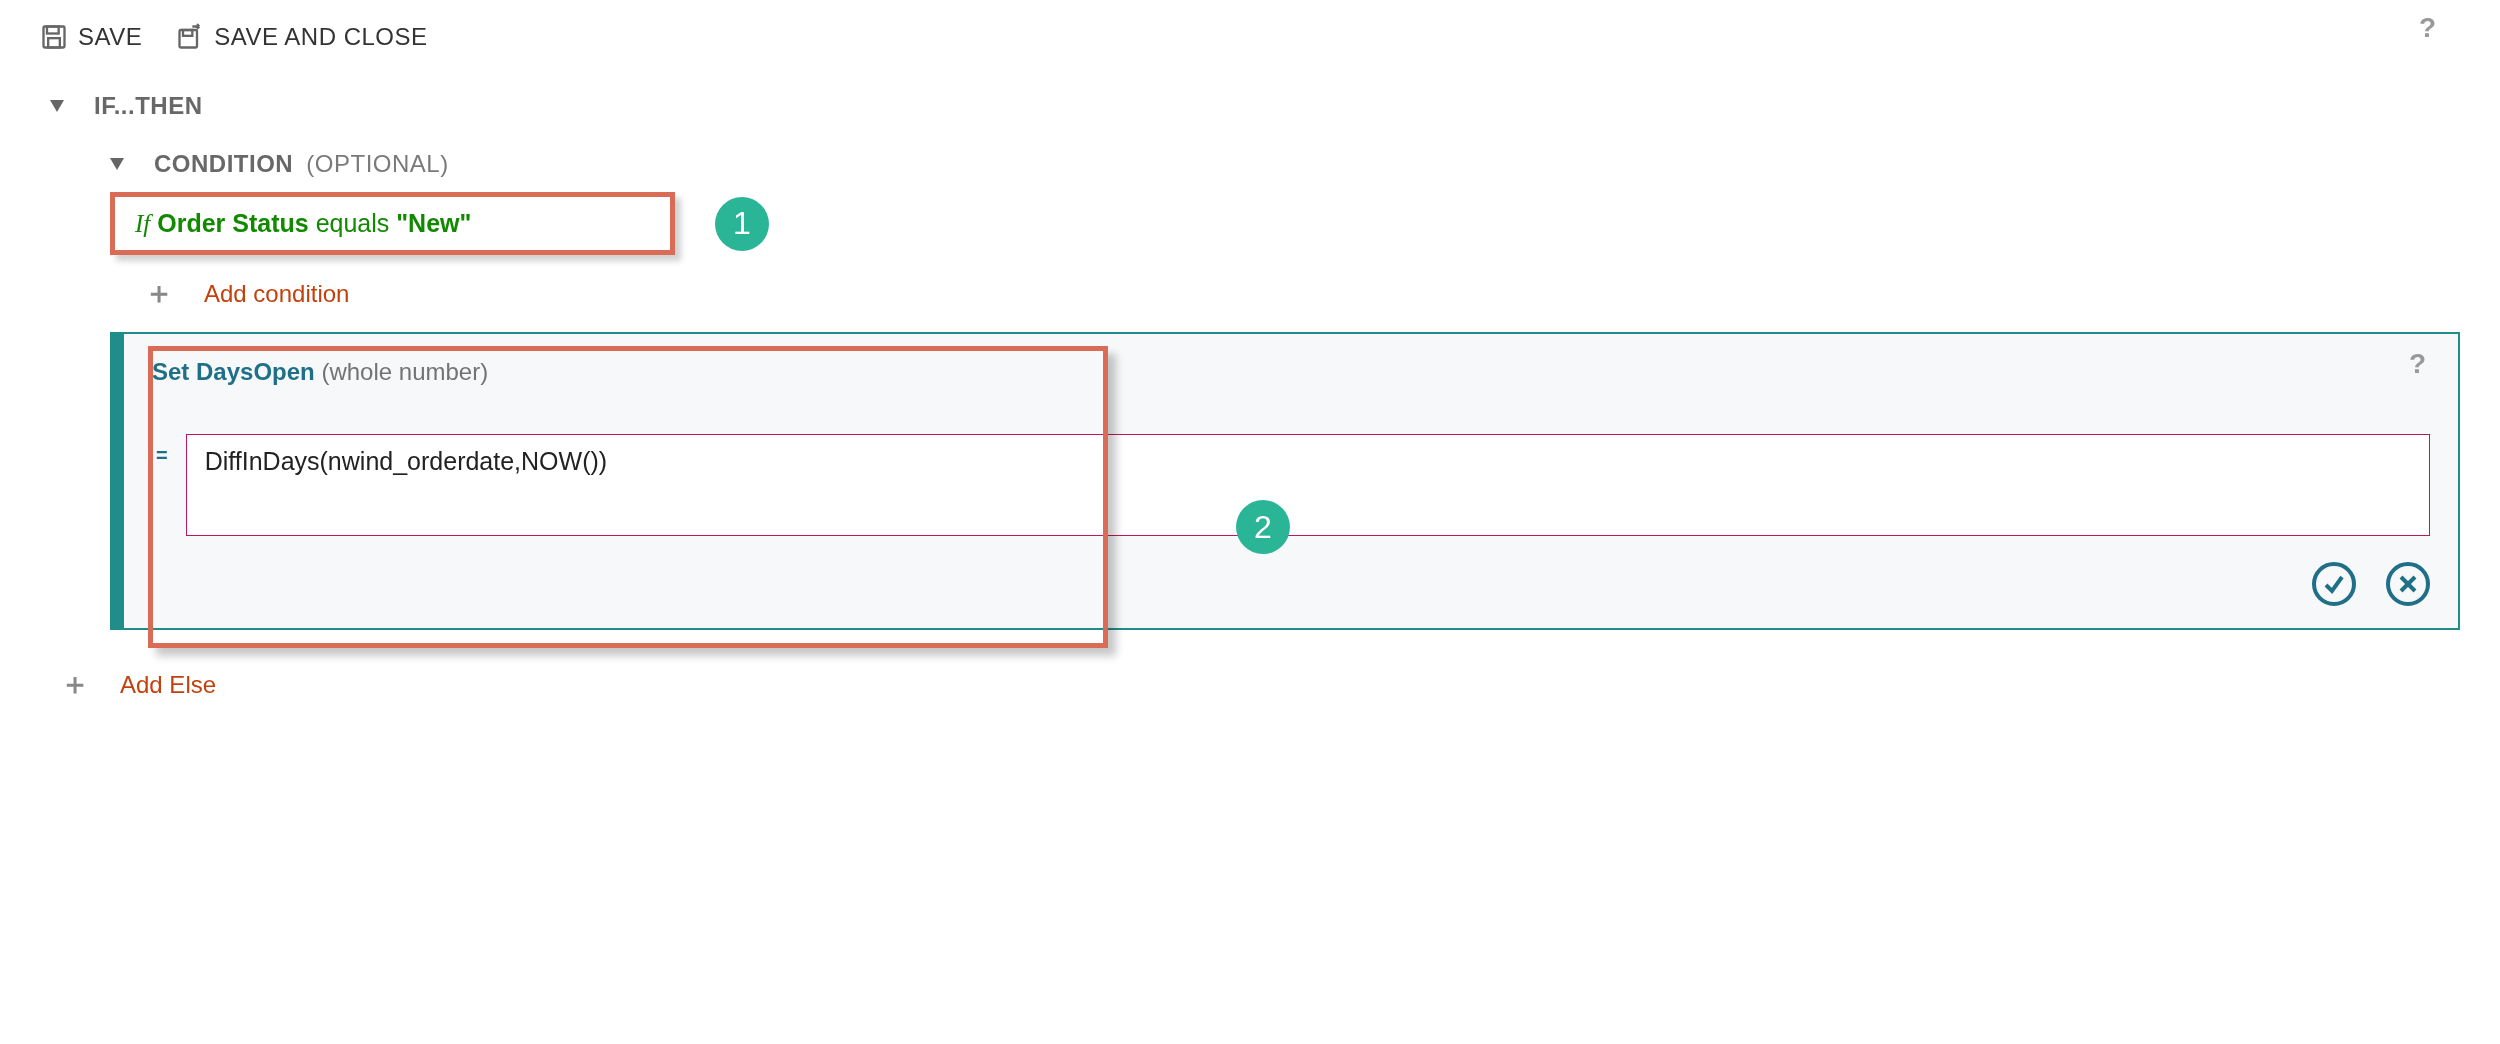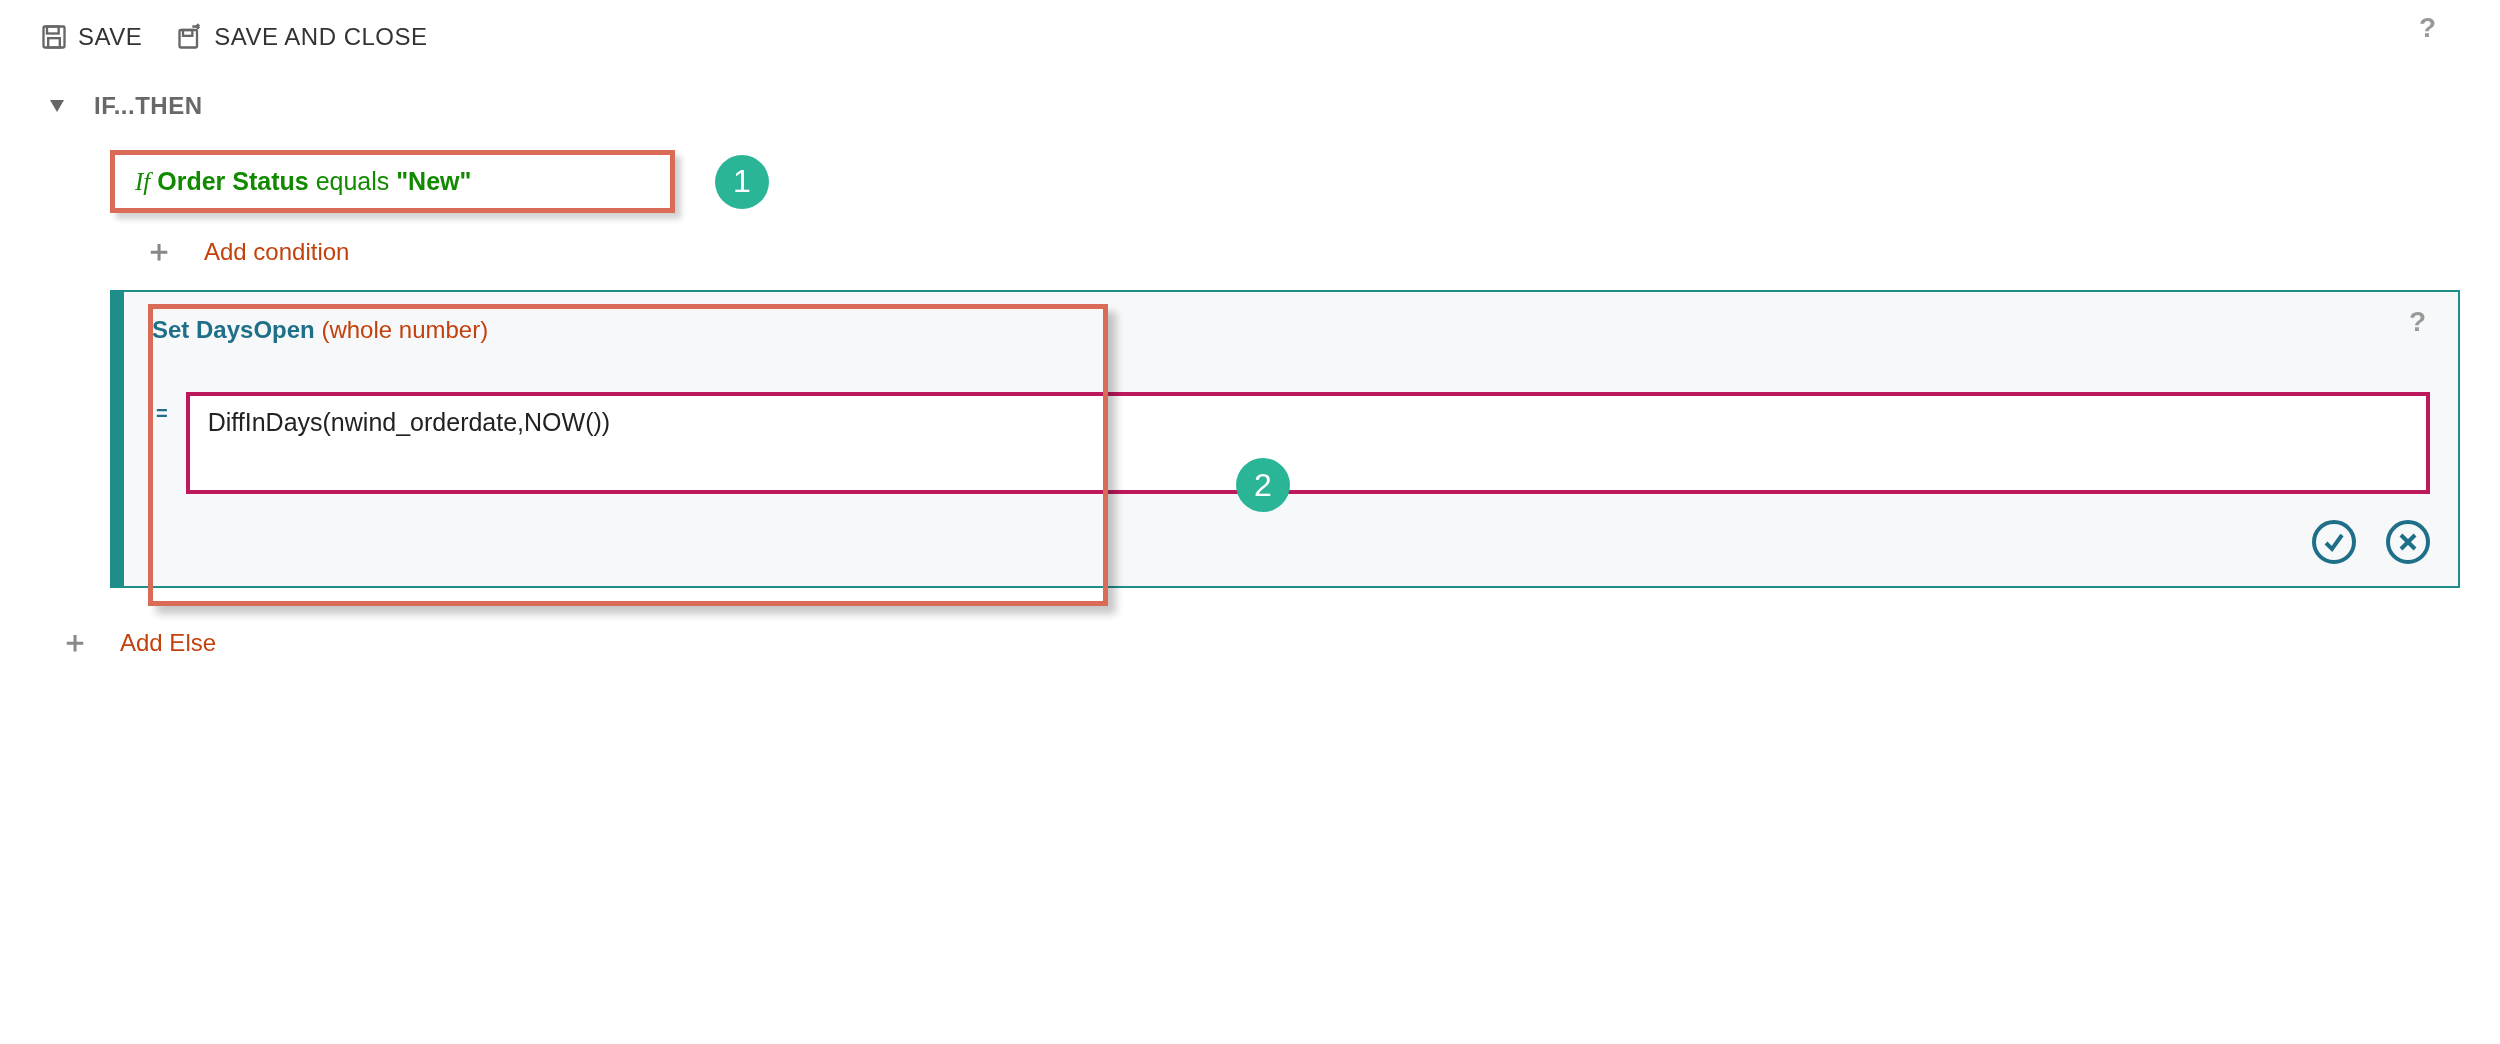--- a/index.html
+++ b/index.html
@@ -133,27 +133,27 @@
     position:absolute;
     left:24px; top:12px;
     width: 960px; height: 302px;
     border:5px solid #d96b57;
     pointer-events:none;
     box-shadow: 8px 8px 8px rgba(0,0,0,0.22);
   }
 
   .action-title { font-size:24px; }
   .action-title .fname{ color:#1f6f89; font-weight:700; }
-  .action-title .ftype{ color:#c2410c;text-align:center; }
+  .action-title .ftype{ color:#737373;text-align:center; }
 
   .formula-row { display:flex; align-items:flex-start; gap:18px; margin-top:48px; }
   .eq-sign { color:#1f6f89; font-size:20px; font-weight:700; margin-top:10px; margin-left:4px;}
   .formula-input {
     flex:1;
-    border:4px solid #be185d;
+    border:1px solid #be185d;
     background:#fff;
     height: 102px;
     font-size:25px;
     padding:12px 18px;
     resize:none;
     font-family: inherit;
     color:#222;
     outline:none;
   }
 
@@ -197,20 +197,27 @@
   </div>
 
 
   <div class="section">
     <div class="section-header">
       <span class="caret caret-open"></span>
       <span class="section-label">IF...THEN</span>
     </div>
 
     <div class="subsection">
+      <div class="section-header">
+        <span class="caret caret-open"></span>
+        <span class="section-label">
+          <span>CONDITION</span>
+          <span class="section-suffix">(OPTIONAL)</span>
+        </span>
+      </div>
 
       <div class="condition-row" style="margin-top:14px; margin-left:0;">
         <div class="cond-box">
           <div class="cond-text">
             <span class="cond-if">If</span>
             <span class="cond-field">Order Status</span>
             <span class="cond-op">equals</span>
             <span class="cond-val">"New"</span>
           </div>
         </div>

